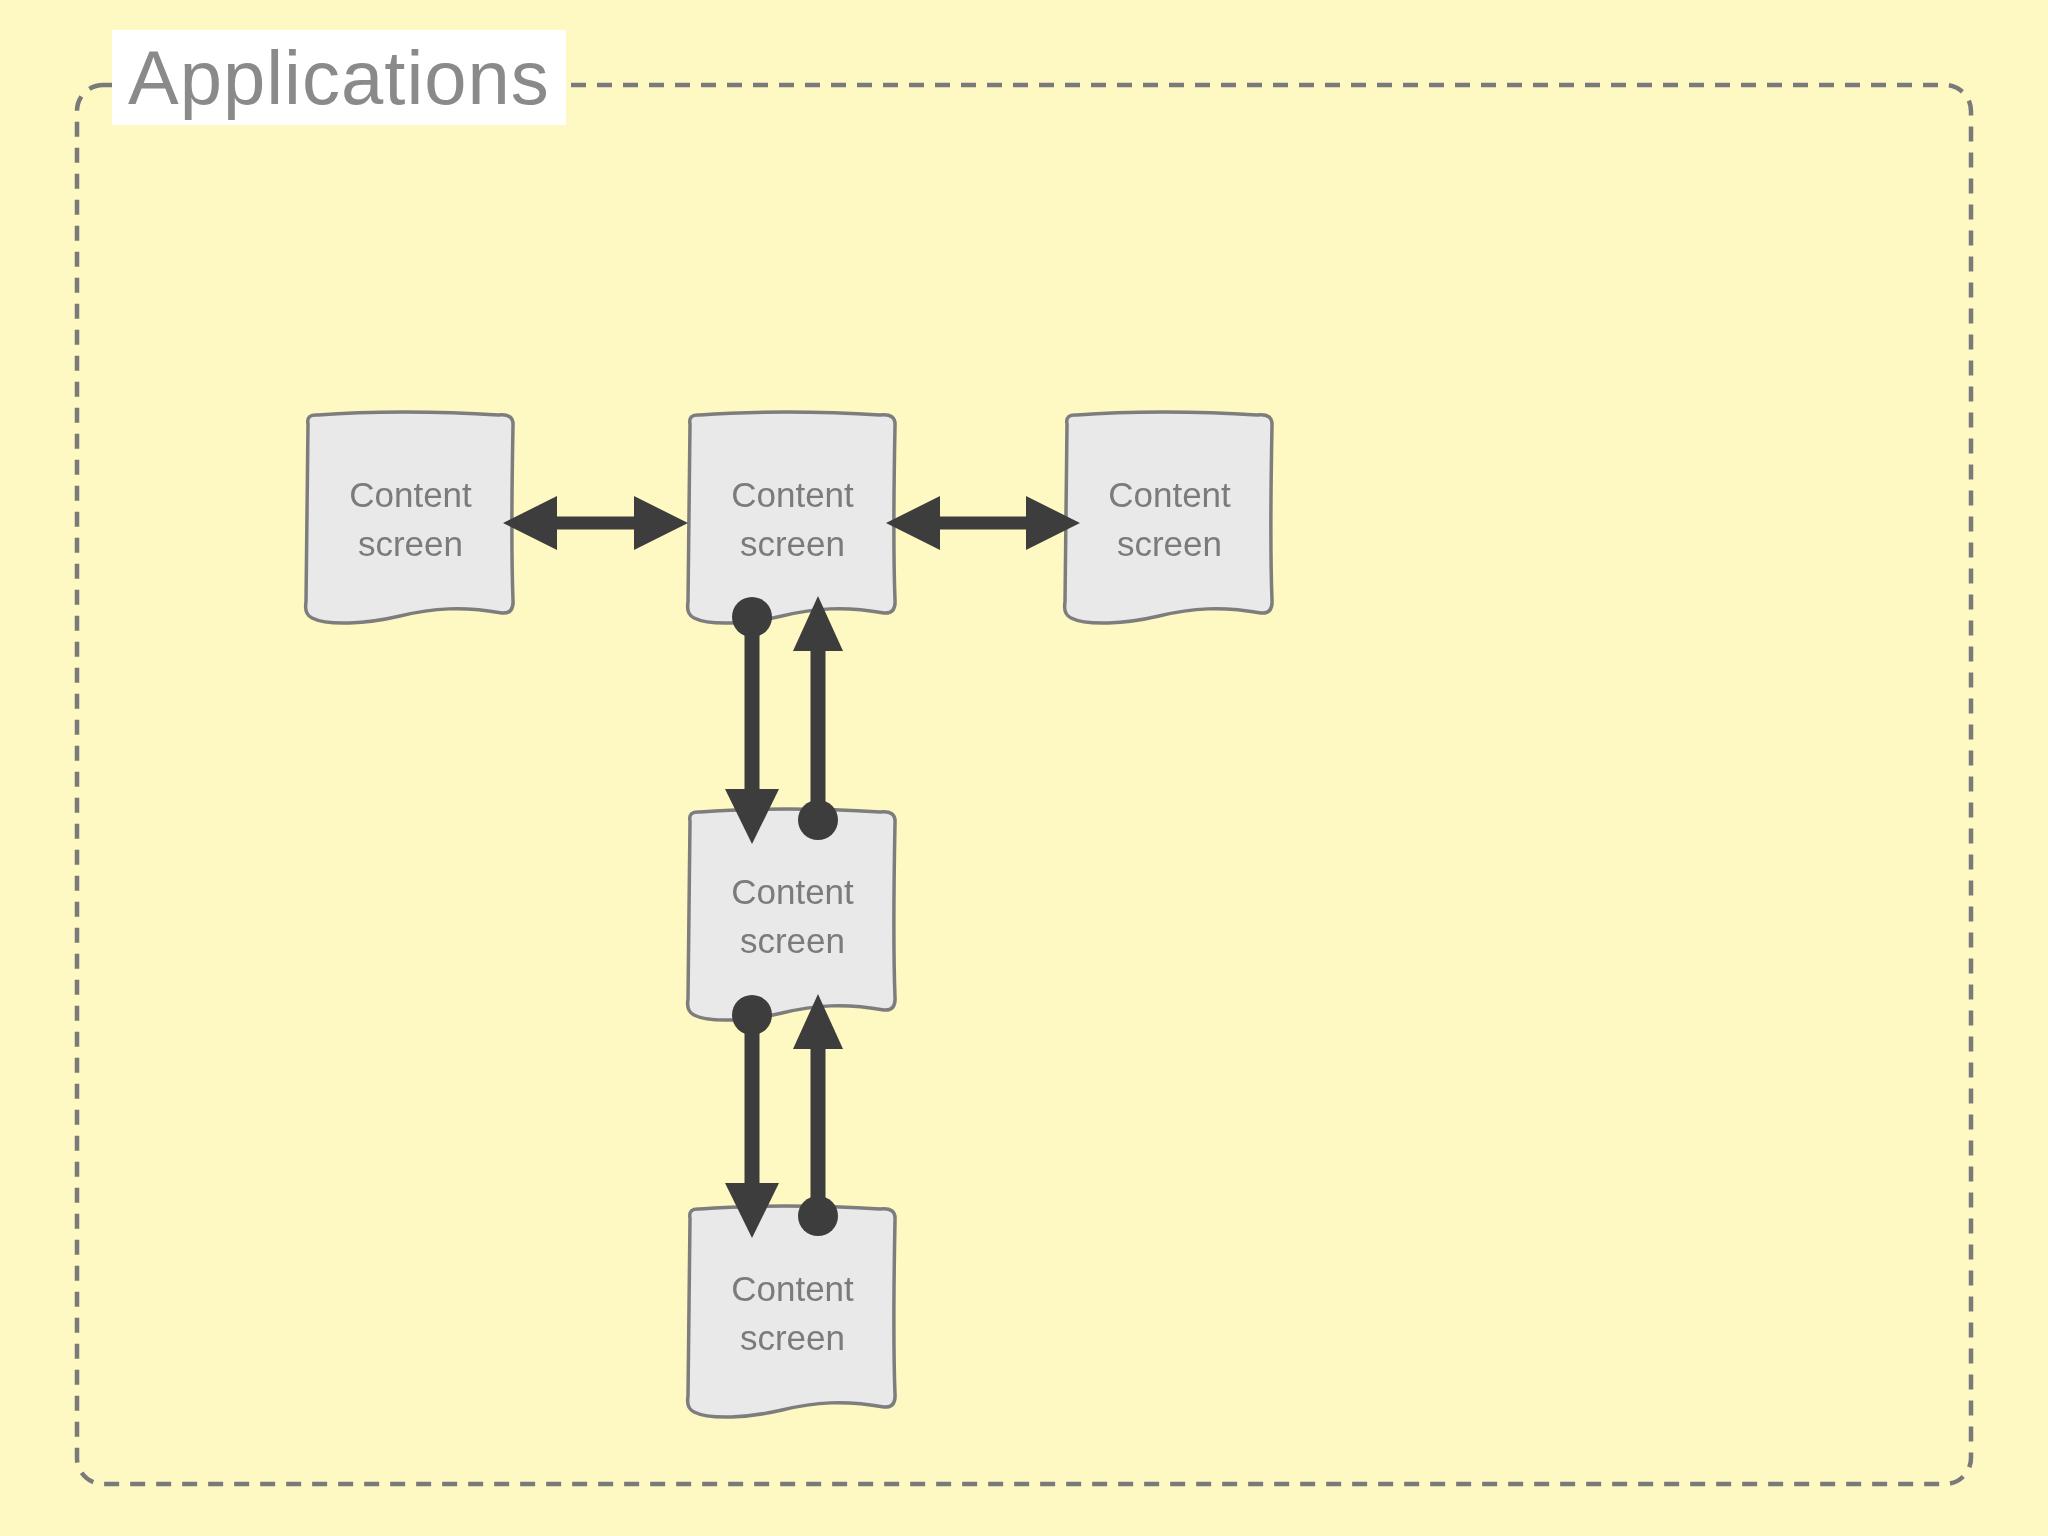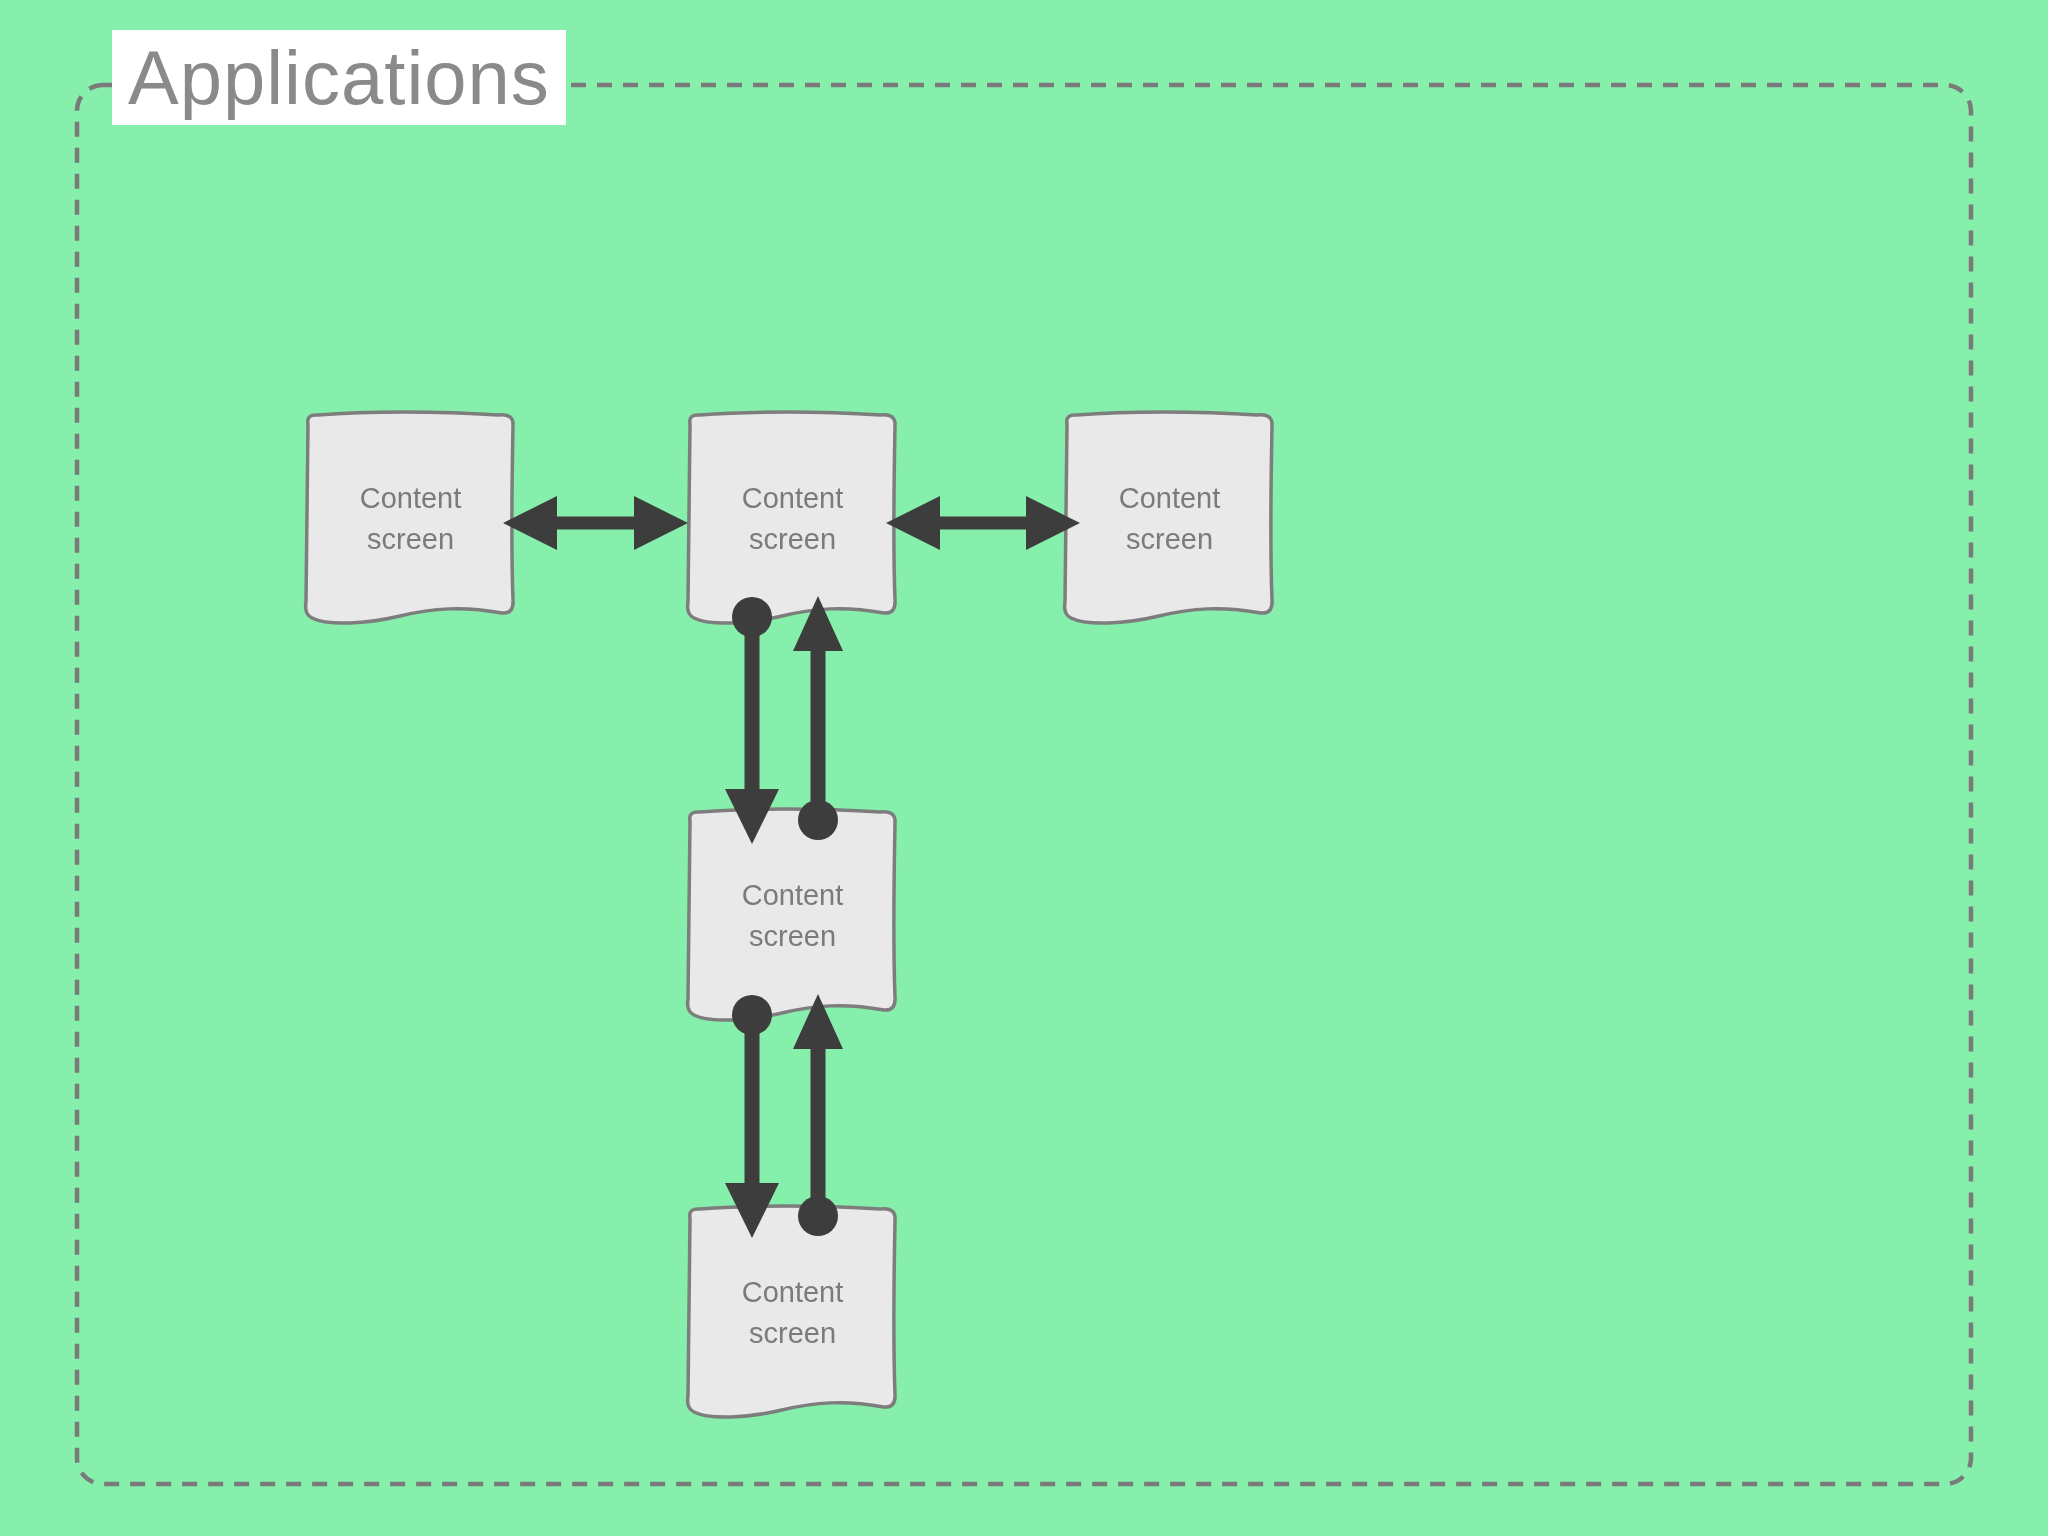--- a/index.html
+++ b/index.html
@@ -5,21 +5,21 @@
   html, body {
     margin: 0;
     padding: 0;
     background: #ffffff;
     font-family: "Liberation Sans", sans-serif;
   }
   #canvas {
     position: relative;
     width: 2048px;
     height: 1536px;
-    background: #86efac;
+    background: #fef9c3;
     overflow: hidden;
   }
   
   #frame-svg {
     position: absolute;
     left: 0; top: 0;
     width: 2048px; height: 1536px;
     z-index: 1;
   }
   #frame-svg rect {
@@ -62,21 +62,21 @@
     stroke-linejoin: round;
   }
   .box-label {
     position: absolute;
     left: 0; top: 0;
     width: 225px; height: 222px;
     display: flex;
     align-items: center;
     justify-content: center;
     text-align: center;
-    font-size: 29px;
+    font-size: 35px;
     font-weight: 300;
     color: #7b7b7b;
     line-height: 1.4;
     white-space: pre-line;
   }
   #box-1 { left: 298px;  top: 408px; }
   #box-2 { left: 680px;  top: 408px; }
   #box-3 { left: 1057px; top: 408px; }
   #box-4 { left: 680px;  top: 805px; }
   #box-5 { left: 680px;  top: 1202px; }

